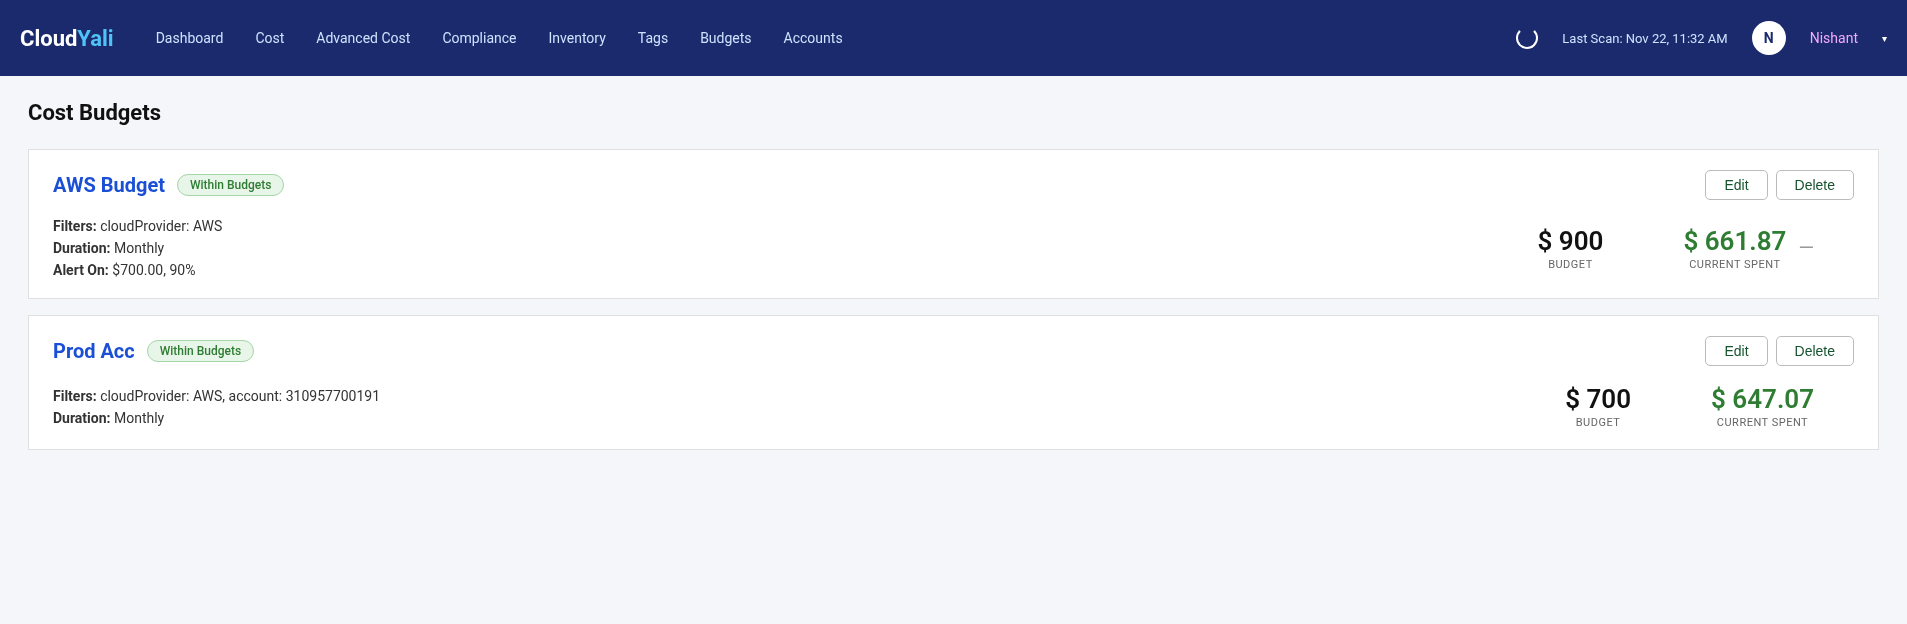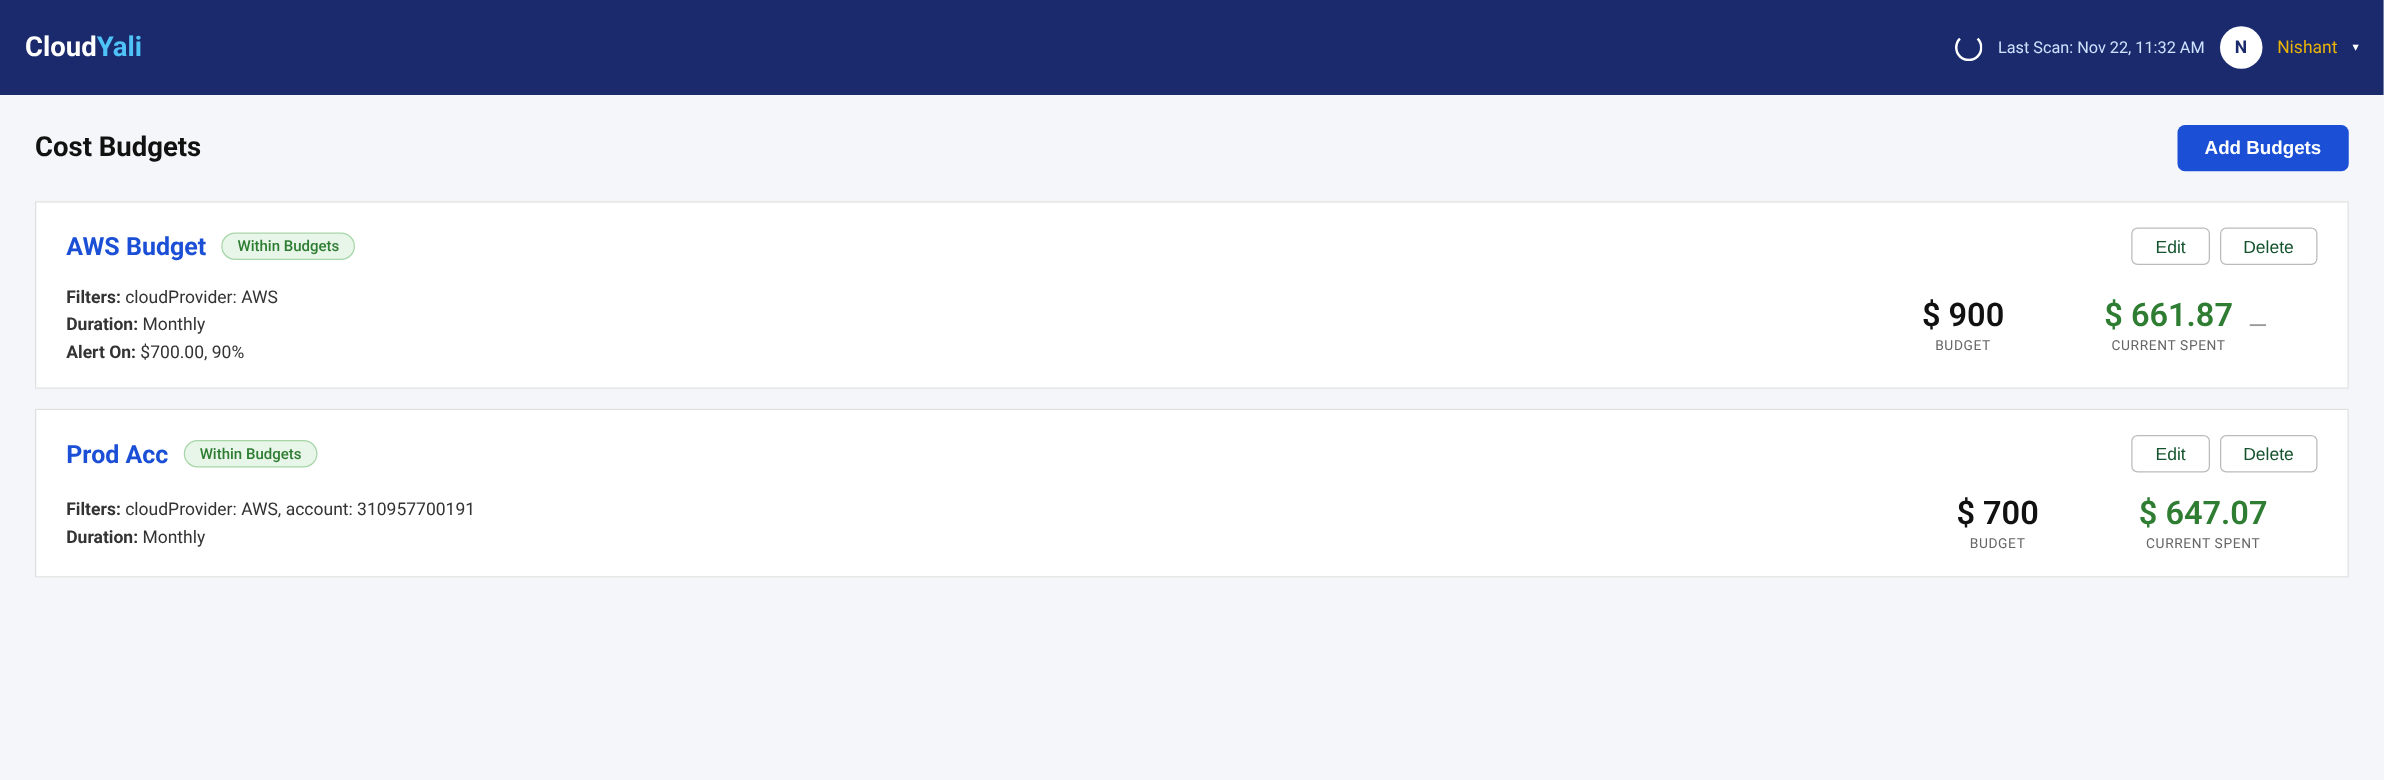--- a/index.html
+++ b/index.html
@@ -32,21 +32,21 @@
       text-decoration: none;
       padding: 8px 12px;
       border-radius: 4px;
       font-size: 14px;
       cursor: pointer;
       white-space: nowrap;
     }
     .nav-right {
       display: flex;
       align-items: center;
-      gap: 12px;
+      gap: 24px;
       margin-left: auto;
     }
     .last-scan {
       color: #cce4ff;
       font-size: 13px;
       white-space: nowrap;
     }
     .refresh-icon {
       width: 22px; height: 22px;
       border: 2.5px solid white;
@@ -56,21 +56,21 @@
     }
     .user-avatar {
       width: 34px; height: 34px;
       border-radius: 50%;
       background: #fff;
       display: flex; align-items: center; justify-content: center;
       color: #1a2a6c;
       font-weight: bold;
       font-size: 14px;
     }
-    .user-name { color: #eab308; font-size: 14px; }
+    .user-name { color: #f0abfc; font-size: 14px; }
     .chevron { color: white; font-size: 10px; }
 
     
     .page-content {
       padding: 24px 28px;
     }
     .page-header {
       display: flex;
       align-items: center;
       justify-content: space-between;
@@ -178,35 +178,44 @@
     }
     .metric-dash { font-size: 20px; color: #999; }
   </style>
 </head>
 <body>
 
 <nav class="navbar">
   <div class="navbar-brand">
     <span class="cloud">Cloud</span><span class="yali">Yali</span>
   </div>
+  <div class="nav-links" id="nav-links-container">
+      <a class="nav-link">Dashboard</a>
+      <a class="nav-link">Cost</a>
+      <a class="nav-link">Advanced Cost</a>
+      <a class="nav-link">Compliance</a>
+      <a class="nav-link">Inventory</a>
+      <a class="nav-link">Tags</a>
+      <a class="nav-link">Budgets</a>
+      <a class="nav-link">Accounts</a>
+    </div>
   <div class="nav-right">
     <span class="refresh-icon" title="Refresh"></span>
     <span class="last-scan">
       <span>Last Scan:</span>&nbsp;<span>Nov 22, 11:32 AM</span>
     </span>
     <div class="user-avatar">N</div>
     <span class="user-name">Nishant</span>
     <span class="chevron">▾</span>
   </div>
 </nav>
 
 <div class="page-content">
   <div class="page-header">
     <h1 class="page-title">Cost Budgets</h1>
-    <button class="add-budgets-btn">Add Budgets</button>
   </div>
 
   <div id="budgets-container">
       <div class="budget-card">
     <div class="card-top-row">
       <div class="card-title-area">
         <span class="card-title">AWS Budget</span>
         <span class="within-badge">Within Budgets</span>
       </div>
       <div class="card-actions">

